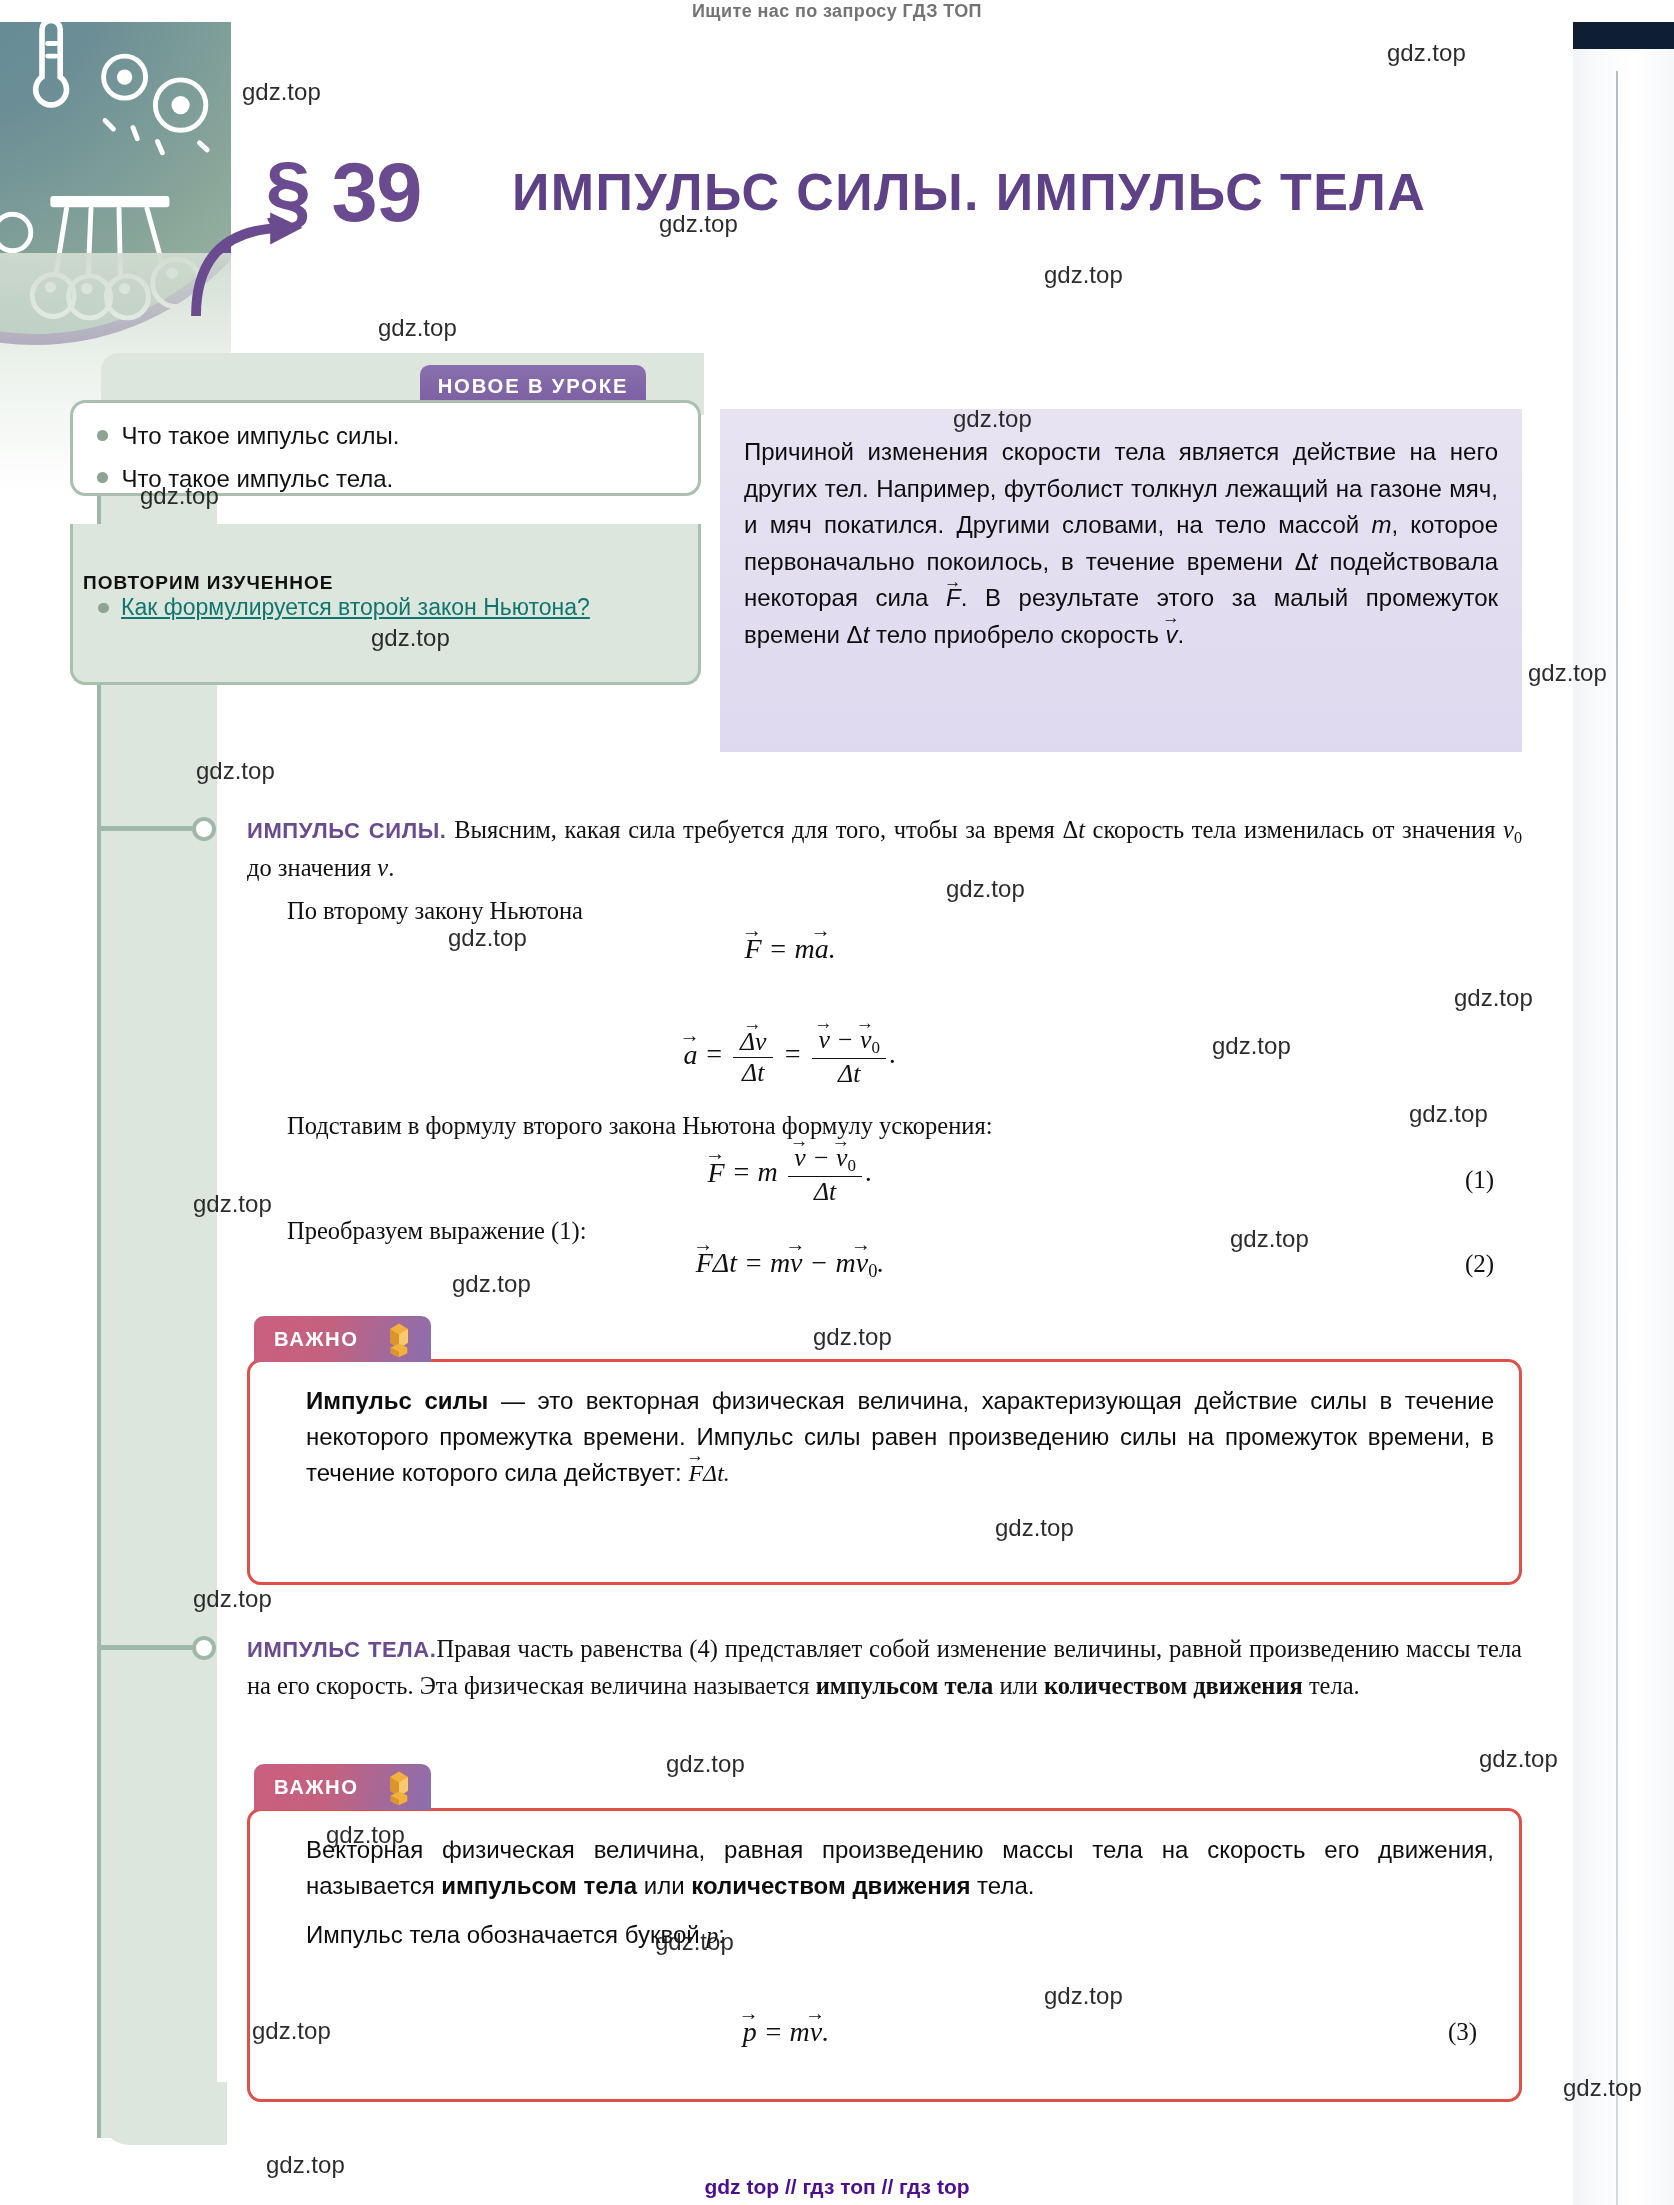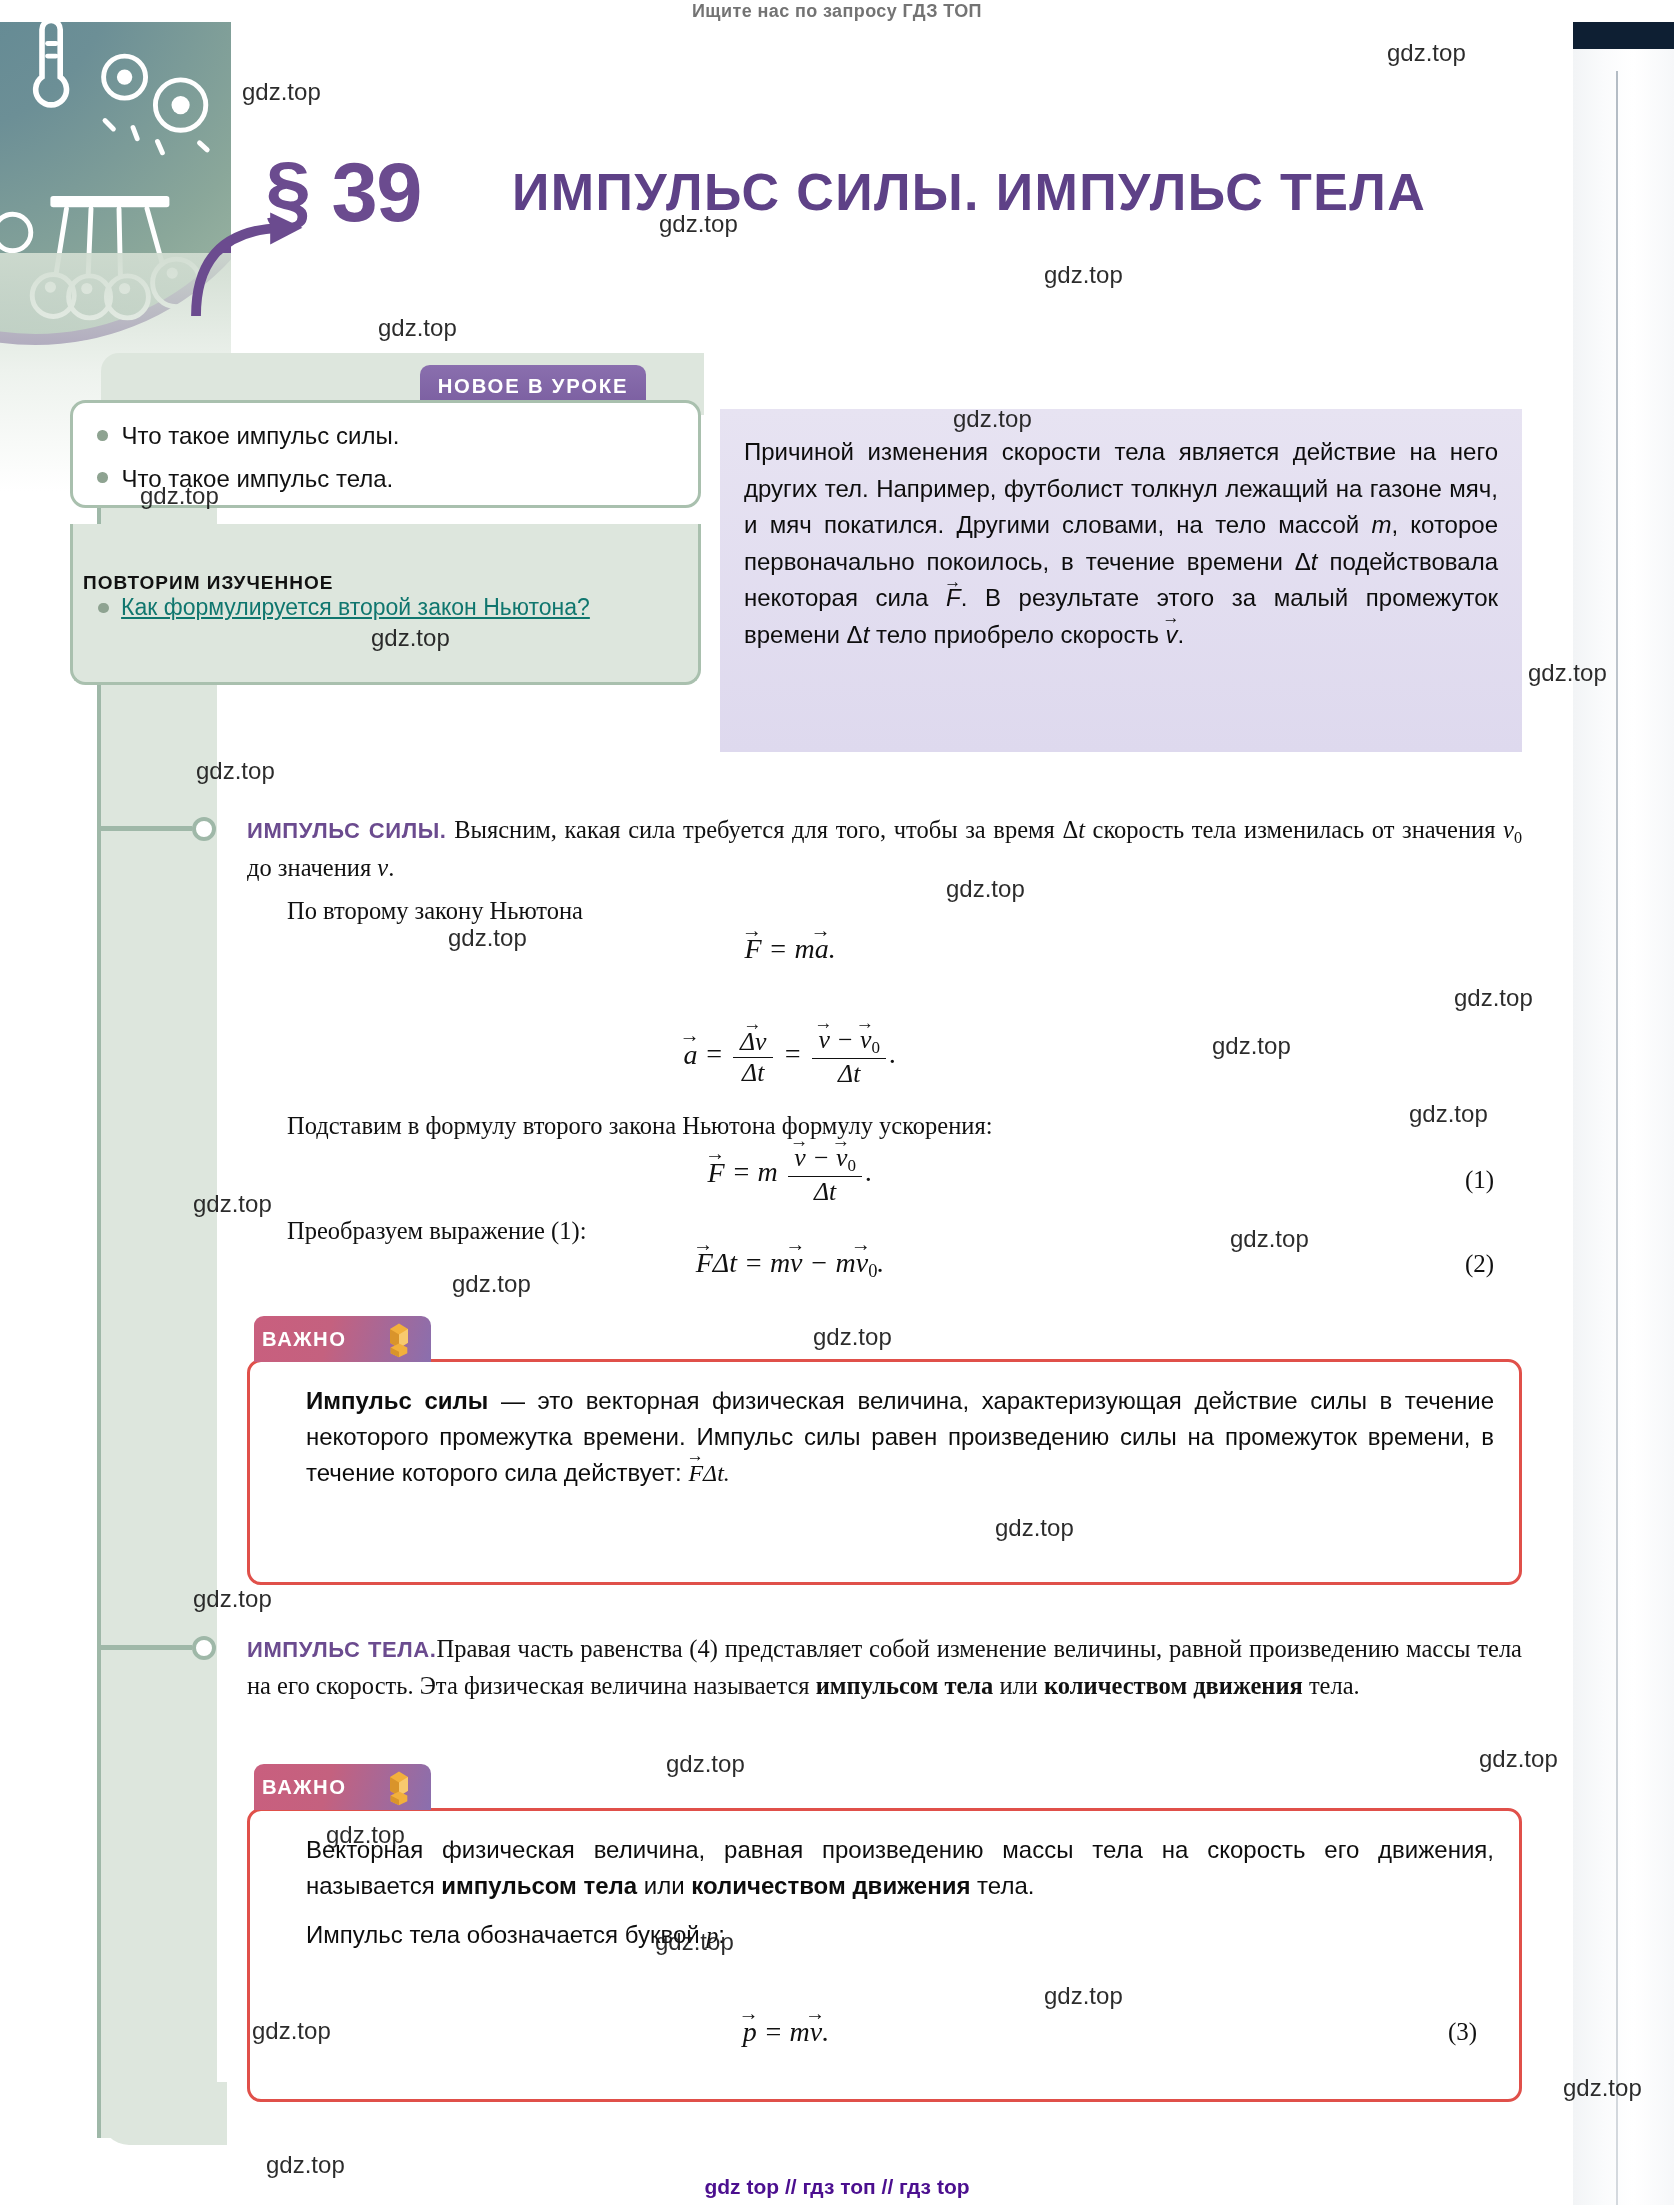--- a/index.html
+++ b/index.html
@@ -87,21 +87,21 @@
   .badge-new{
     position:absolute;left:420px;top:343px;width:226px;height:43px;
     background:linear-gradient(to bottom,#8a6fae,#7a5ea0);
     border-top-left-radius:9.8px;border-top-right-radius:9.8px;
     color:#fff;font-size:20.3px;font-weight:bold;letter-spacing:1.8px;
     display:flex;align-items:center;justify-content:center;z-index:6;
     font-family:"Liberation Sans", sans-serif;
   }
   
   .card-new{
-    position:absolute;left:70px;top:378px;width:631px;height:108px;
+    position:absolute;left:70px;top:378px;width:631px;height:96px;
     background:#fff;border:3.5px solid #a9c0ae;border-radius:15.4px;z-index:7;
     box-sizing:border-box;padding:17px 28px 0 24px;
   }
   .li{
     display:flex;align-items:flex-start;margin-bottom:9.8px;
   }
   .li .dot{
     width:10.5px;height:10.5px;border-radius:50%;background:#8ea391;
     margin:9.8px 14px 0 0;flex:0 0 10.5px;
   }
@@ -172,21 +172,21 @@
     margin:0 .12em;font-size:.92em;
   }
   .frac .num{display:block;padding:0 .25em;}
   .frac .den{display:block;border-top:1.4px solid #111;padding:0 .25em;}
   .sub{font-size:.66em;vertical-align:-.28em;font-style:normal;}
   
   .badge-imp{
     position:absolute;width:177px;height:46px;z-index:9;
     background:linear-gradient(105deg,#c95f7e 0%,#c4617f 42%,#8a6fae 100%);
     border-top-left-radius:9.8px;border-top-right-radius:9.8px;
-    display:flex;align-items:center;padding-left:8px;box-sizing:border-box;
+    display:flex;align-items:center;padding-left:20px;box-sizing:border-box;
   }
   .badge-imp .lbl{
     color:#fff;font-size:20.3px;font-weight:bold;letter-spacing:1.5px;
     font-family:"Liberation Sans", sans-serif;
   }
   .badge-imp .excl{
     position:absolute;right:19.6px;top:5.6px;width:24px;height:36px;
   }
   .redbox{
     position:absolute;border:3.5px solid #e0504a;border-radius:14px;

